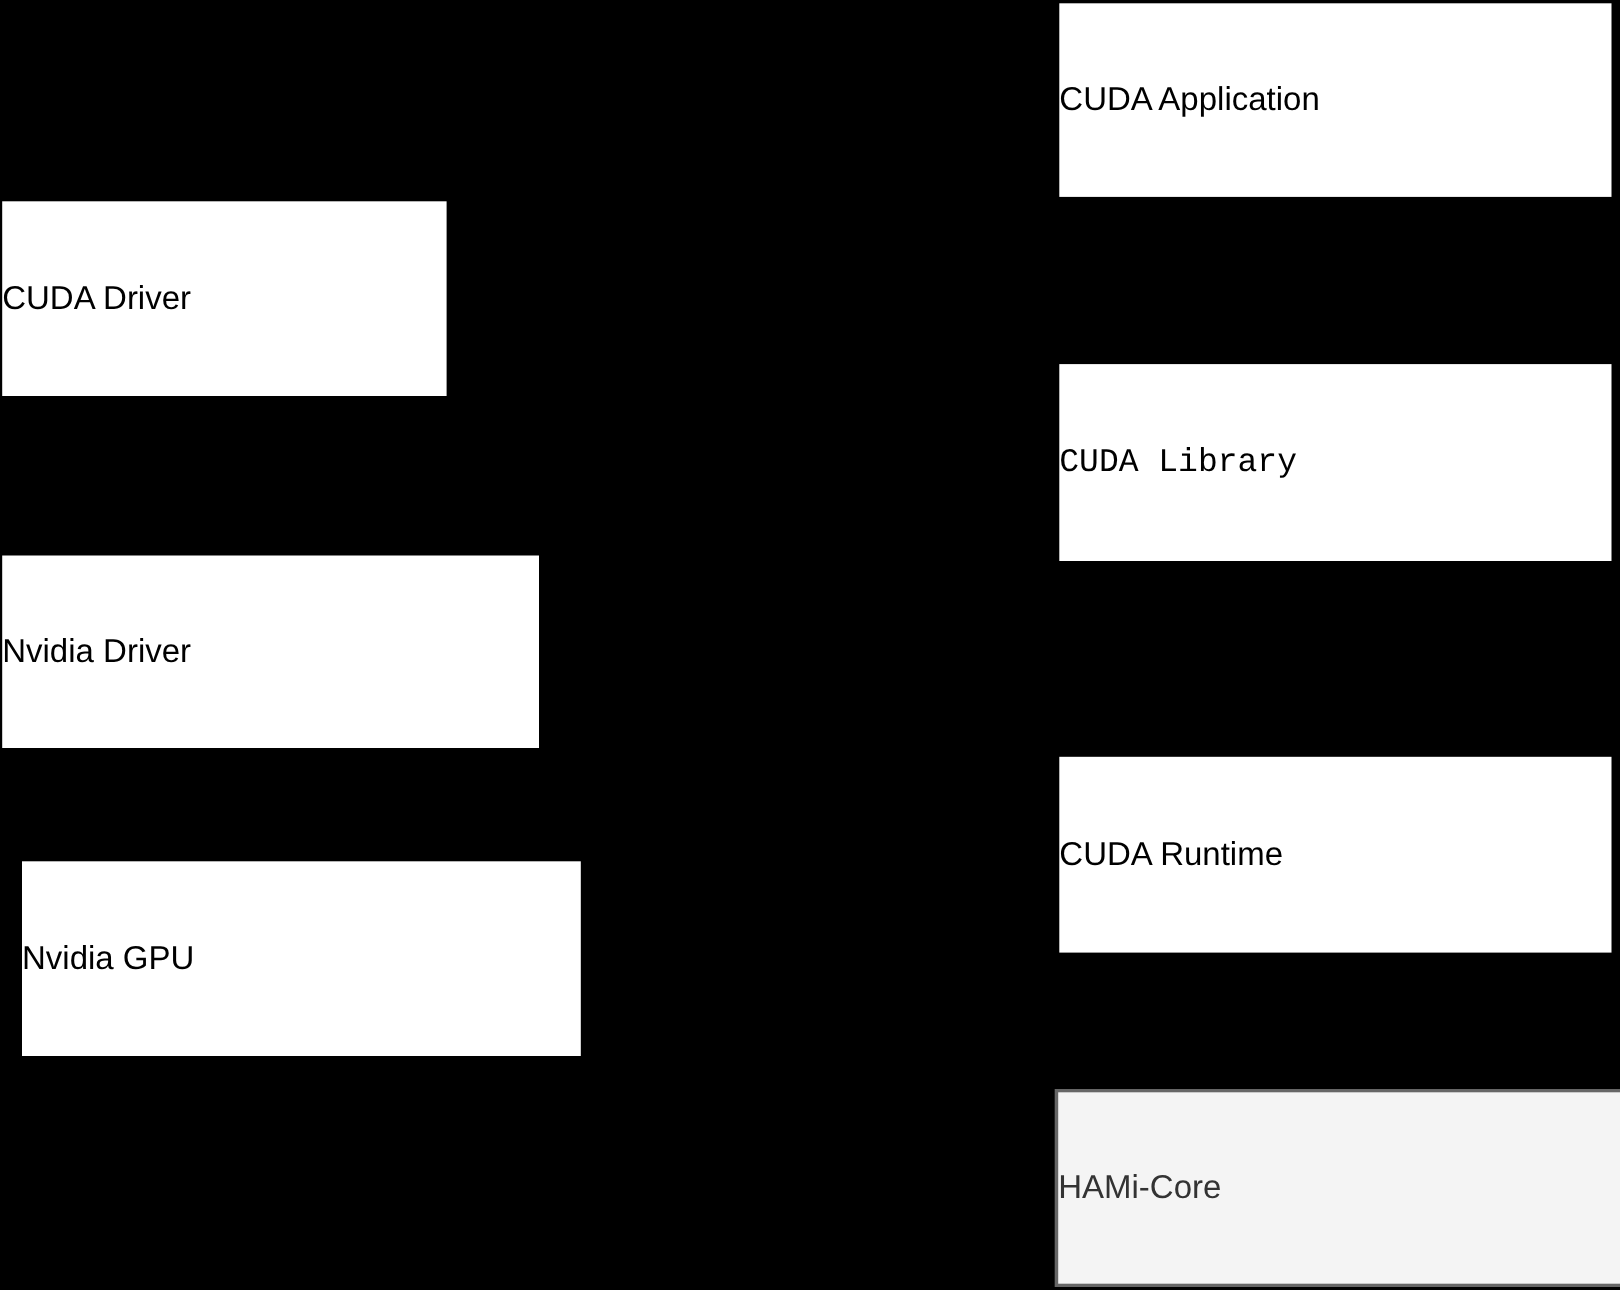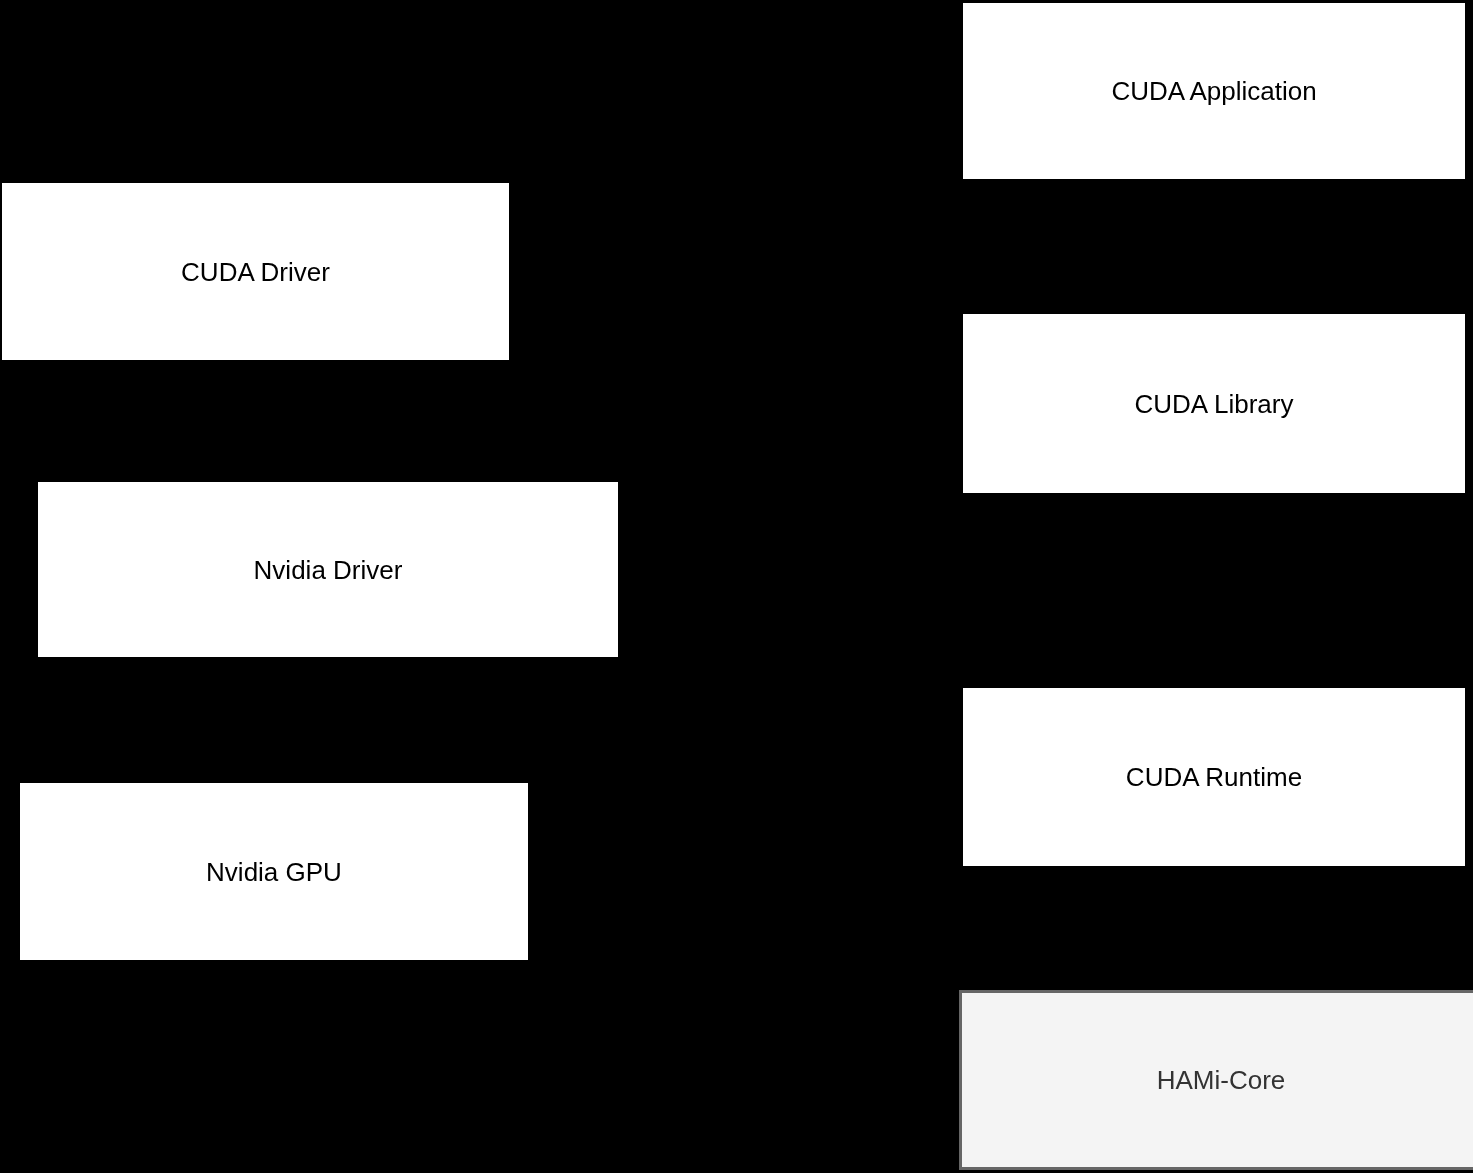--- a/index.html
+++ b/index.html
@@ -14,35 +14,35 @@
     background: #000000;
     overflow: hidden;
     font-family: "Liberation Sans", sans-serif;
   }
   .box {
     position: absolute;
     background: #ffffff;
     color: #000000;
     display: flex;
     align-items: center;
-    justify-content: center;
-    font-size: 26px;
+    justify-content: flex-start;
+    font-size: 30px;
     line-height: 1;
     box-sizing: border-box;
   }
   .box .label {
     white-space: nowrap;
   }
   
-  .pos-cuda-driver   { left: 2px;   top: 183px; width: 507px; height: 177px; }
-  .pos-nvidia-driver { left: 2px;   top: 482px; width: 580px; height: 175px; margin-left: 36px; }
+  .pos-cuda-driver   { left: 2px;   top: 183px; width: 404px; height: 177px; }
+  .pos-nvidia-driver { left: 2px;   top: 505px; width: 488px; height: 175px; }
   .pos-nvidia-gpu    { left: 20px;   top: 783px; width: 508px; height: 177px; }
   
   .pos-cuda-application { left: 963px; top: 3px;   width: 502px; height: 176px; }
-  .pos-cuda-library     { left: 963px; top: 314px; width: 502px; height: 179px; }
+  .pos-cuda-library     { left: 963px; top: 331px; width: 502px; height: 179px; font-family: Liberation Mono, monospace; }
   .pos-cuda-runtime     { left: 963px; top: 688px; width: 502px; height: 178px; }
   
   .pos-hami-core {
     left: 959px; top: 990px; width: 524px; height: 180px;
     background: #f4f4f4;
     border: 3px solid #666666;
     color: #333333;
   }
 </style>
 </head>

